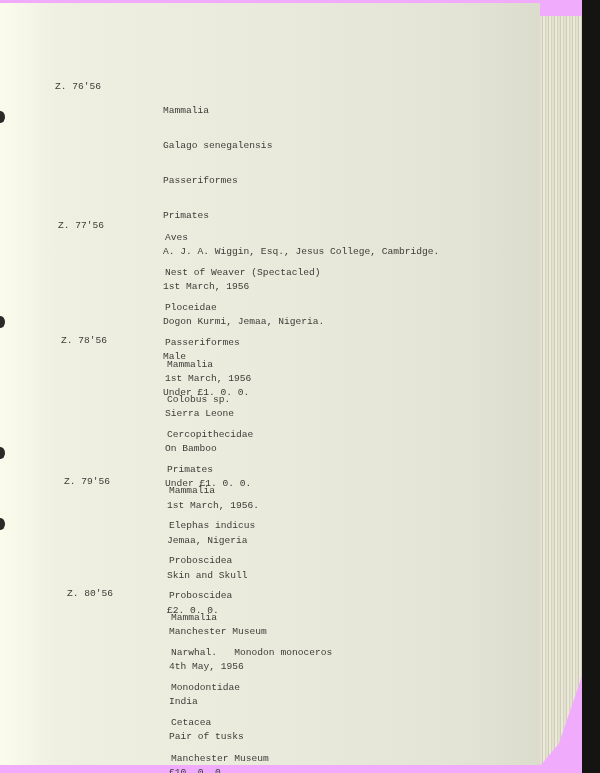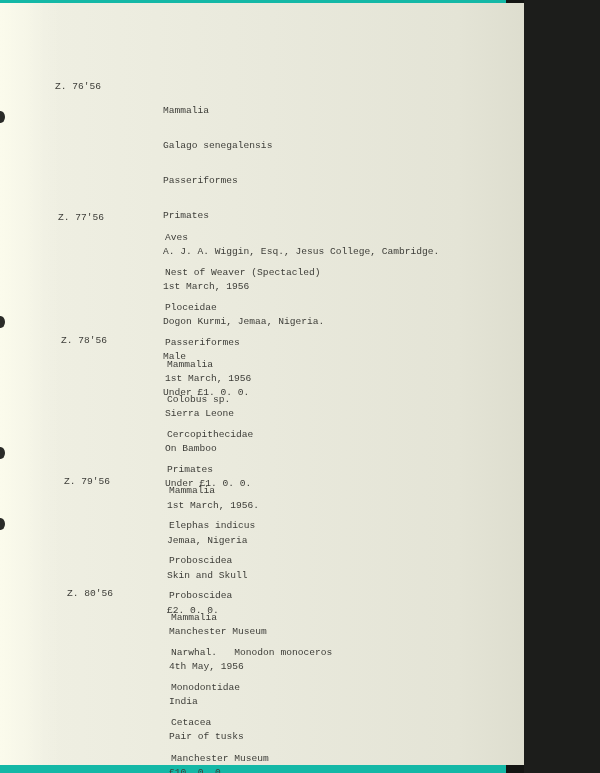--- a/index.html
+++ b/index.html
@@ -5,23 +5,23 @@
     html, body {
       margin: 0;
       padding: 0;
       width: 600px;
       height: 773px;
       overflow: hidden;
       background: #1c1d1b;
     }
     .scene {
       position: relative;
-      width: 524px;
+      width: 600px;
       height: 773px;
-      background: #14b8a6;
+      background: #f0abfc;
       overflow: hidden;
     }
     .page {
       position: absolute;
       left: 0;
       top: 3px;
       width: 540px;
       height: 762px;
       background: linear-gradient(90deg, #f7f7e8 0%, #efefe2 8%, #e9e9dc 50%, #e4e4d6 85%, #dcdccd 100%);
       border-bottom-right-radius: 2px;
@@ -115,21 +115,21 @@
         <span class="line">Primates</span>
         <span class="line">A. J. A. Wiggin, Esq., Jesus College, Cambridge.</span>
         <span class="line">1st March, 1956</span>
         <span class="line">Dogon Kurmi, Jemaa, Nigeria.</span>
         <span class="line">Male</span>
         <span class="line">Under £1. 0. 0.</span>
       </div>
     </div>
 
     <div class="entry" style="left:0; top:208px;">
-      <span class="acc-no" style="left:58px; top:4px;">Z. 77'56</span>
+      <span class="acc-no" style="left:58px; top:12px;">Z. 77'56</span>
       <div class="lines" style="left:165px; top:0;">
         <span class="line">Aves</span>
         <span class="line">Nest of Weaver (Spectacled)</span>
         <span class="line">Ploceidae</span>
         <span class="line">Passeriformes</span>
         <span class="line">1st March, 1956</span>
         <span class="line">Sierra Leone</span>
         <span class="line">On Bamboo</span>
         <span class="line">Under £1. 0. 0.</span>
       </div>

